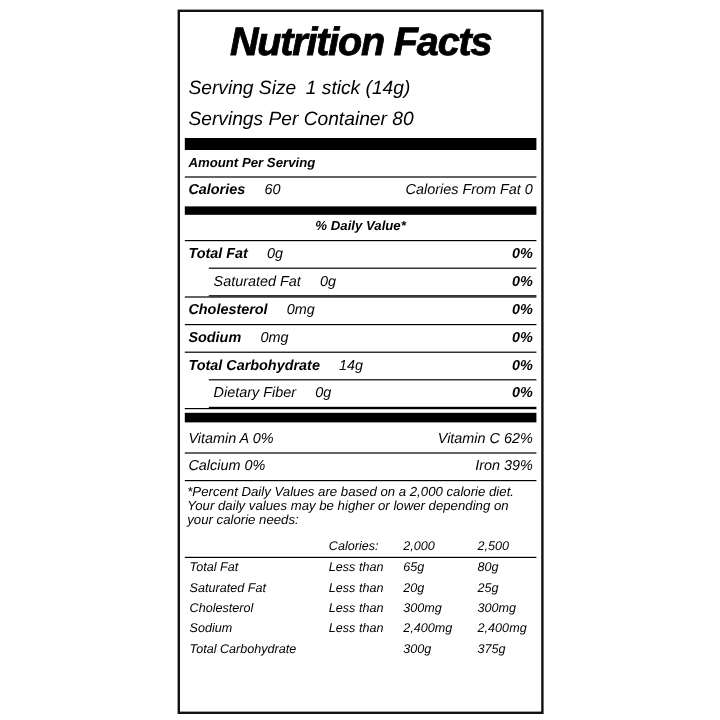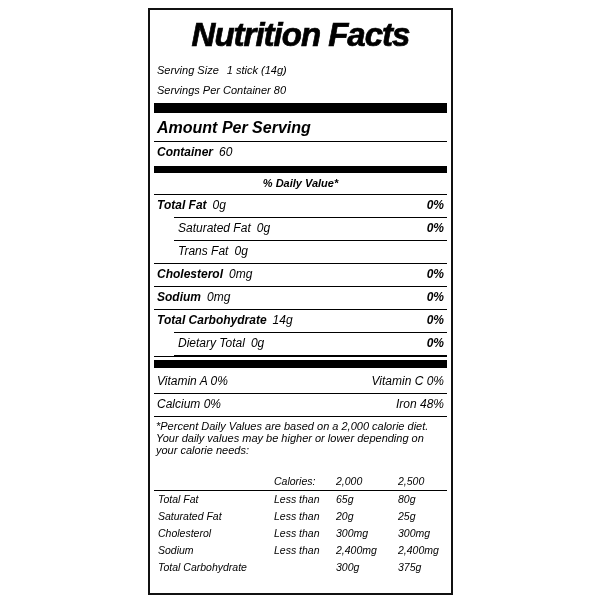--- a/index.html
+++ b/index.html
@@ -36,21 +36,21 @@
     font-weight: bold;
     font-size: 33px;
     letter-spacing: -1px;
     text-align: center;
     margin: 2px 0 8px 0;
     -webkit-text-stroke: 0.7px #000;
     white-space: nowrap;
   }
   .serv-line {
     padding: 1px 3px;
-    font-size: 11px;
+    font-size: 16px;
     margin-bottom: 4px;
   }
   .serv-line .gap { display:inline-block; width: 8px; }
   .bar-thick {
     height: 10px;
     background: #000;
     margin: 3px 0;
   }
   .bar-med {
     height: 7px;
@@ -65,24 +65,24 @@
   .hr-full { border-top: 1px solid #000; margin: 0; }
   .hr-indent { border-top: 1px solid #000; margin: 0 0 0 20px; }
   .row {
     display: flex;
     justify-content: space-between;
     align-items: baseline;
     padding: 3px 3px 4px 3px;
   }
   .row.indent { padding-left: 24px; align-items: flex-end; }
   .b { font-weight: bold; }
-  .amt { margin-left: 6px; font-weight: normal; }
+  .amt { margin-left: 16px; font-weight: normal; }
   .aps {
     font-weight: bold;
-    font-size: 16px;
+    font-size: 11px;
     padding: 2px 3px 3px 3px;
   }
   .dv-head {
     text-align: center;
     font-weight: bold;
     font-size: 11px;
     padding: 2px 3px 3px 3px;
   }
   .vit-row {
     display: flex;
@@ -95,104 +95,101 @@
     line-height: 12px;
     padding: 3px 2px 2px 2px;
   }
   .ft-grid {
     display: grid;
     grid-template-columns: 116px 62px 62px 1fr;
     font-size: 10.5px;
     padding: 0 2px;
   }
   .ft-grid > div { padding: 2px 0 2px 2px; }
-  .ft-header { margin-top: 15px; }
+  .ft-header { margin-top: 5px; }
 </style>
 </head>
 <body>
 
 <div class="canvas">
   <div class="nf-label">
 
     <div class="nf-title">Nutrition Facts</div>
 
     <div class="serv-line">
       <span>Serving Size</span><span class="gap"></span><span>1 stick (14g)</span>
     </div>
     <div class="serv-line">Servings Per Container 80</div>
 
     <div class="bar-thick"></div>
 
     <div class="aps">Amount Per Serving</div>
     <div class="hr-full"></div>
 
     <div class="row">
-      <span><span class="b">Container</span><span class="amt">60</span></span>
+      <span><span class="b">Calories</span><span class="amt">60</span></span>
+      <span>Calories From Fat 0</span>
     </div>
 
     <div class="bar-med"></div>
 
     <div class="dv-head">% Daily Value*</div>
     <div class="hr-full"></div>
 
     <div class="row">
       <span><span class="b">Total Fat</span><span class="amt">0g</span></span>
       <span class="b">0%</span>
     </div>
     <div class="hr-indent"></div>
 
     <div class="row indent">
       <span><span>Saturated Fat</span><span class="amt">0g</span></span>
       <span class="b">0%</span>
     </div>
     <div class="hr-indent"></div>
 
+    <div class="hr-full"></div>
+
+    <div class="row">
+      <span><span class="b">Cholesterol</span><span class="amt">0mg</span></span>
+      <span class="b">0%</span>
+    </div>
+    <div class="hr-full"></div>
+
+    <div class="row">
+      <span><span class="b">Sodium</span><span class="amt">0mg</span></span>
+      <span class="b">0%</span>
+    </div>
+    <div class="hr-full"></div>
+
+    <div class="row">
+      <span><span class="b">Total Carbohydrate</span><span class="amt">14g</span></span>
+      <span class="b">0%</span>
+    </div>
+    <div class="hr-indent"></div>
+
     <div class="row indent">
-      <span><span>Trans Fat</span><span class="amt">0g</span></span>
-      <span class="b"></span>
-    </div>
-    <div class="hr-full"></div>
-
-    <div class="row">
-      <span><span class="b">Cholesterol</span><span class="amt">0mg</span></span>
-      <span class="b">0%</span>
-    </div>
-    <div class="hr-full"></div>
-
-    <div class="row">
-      <span><span class="b">Sodium</span><span class="amt">0mg</span></span>
-      <span class="b">0%</span>
-    </div>
-    <div class="hr-full"></div>
-
-    <div class="row">
-      <span><span class="b">Total Carbohydrate</span><span class="amt">14g</span></span>
-      <span class="b">0%</span>
-    </div>
-    <div class="hr-indent"></div>
-
-    <div class="row indent">
-      <span><span>Dietary Total</span><span class="amt">0g</span></span>
+      <span><span>Dietary Fiber</span><span class="amt">0g</span></span>
       <span class="b">0%</span>
     </div>
     <div class="hr-indent"></div>
 
     <div class="hr-full"></div>
 
 
     <div class="bar-thick8"></div>
 
     <div class="vit-row">
       <span>Vitamin A 0%</span>
-      <span>Vitamin C 0%</span>
+      <span>Vitamin C 62%</span>
     </div>
     <div class="hr-full"></div>
     <div class="vit-row">
       <span>Calcium 0%</span>
-      <span>Iron 48%</span>
+      <span>Iron 39%</span>
     </div>
     <div class="hr-full"></div>
 
     <div class="footnote">*Percent Daily Values are based on a 2,000 calorie diet. Your daily values may be higher or lower depending on your calorie needs:</div>
 
     <div class="ft-grid ft-header">
       <div></div>
       <div>Calories:</div>
       <div>2,000</div>
       <div>2,500</div>

